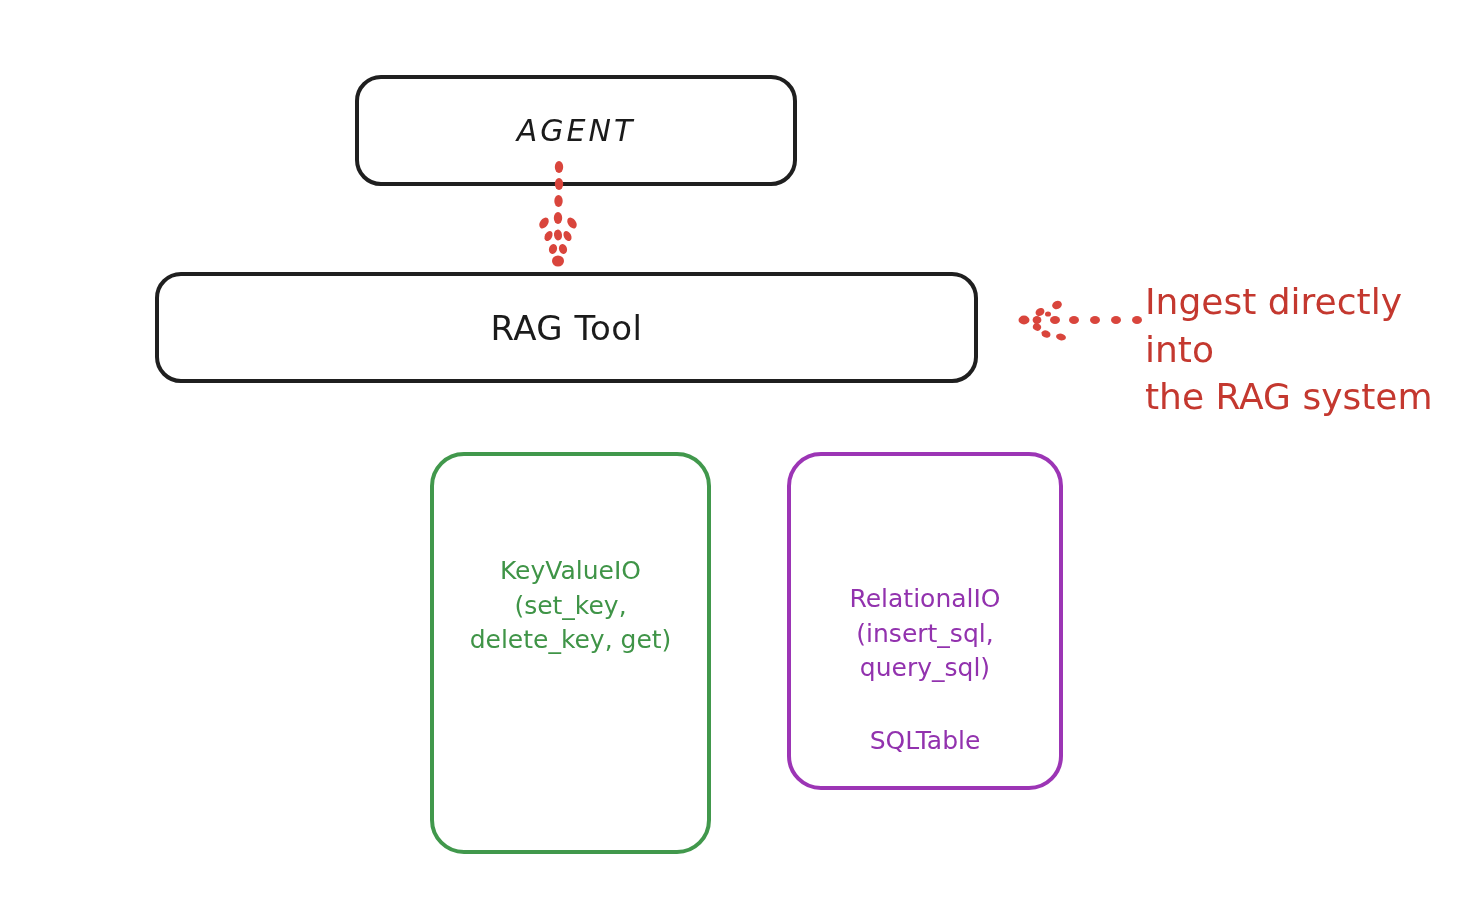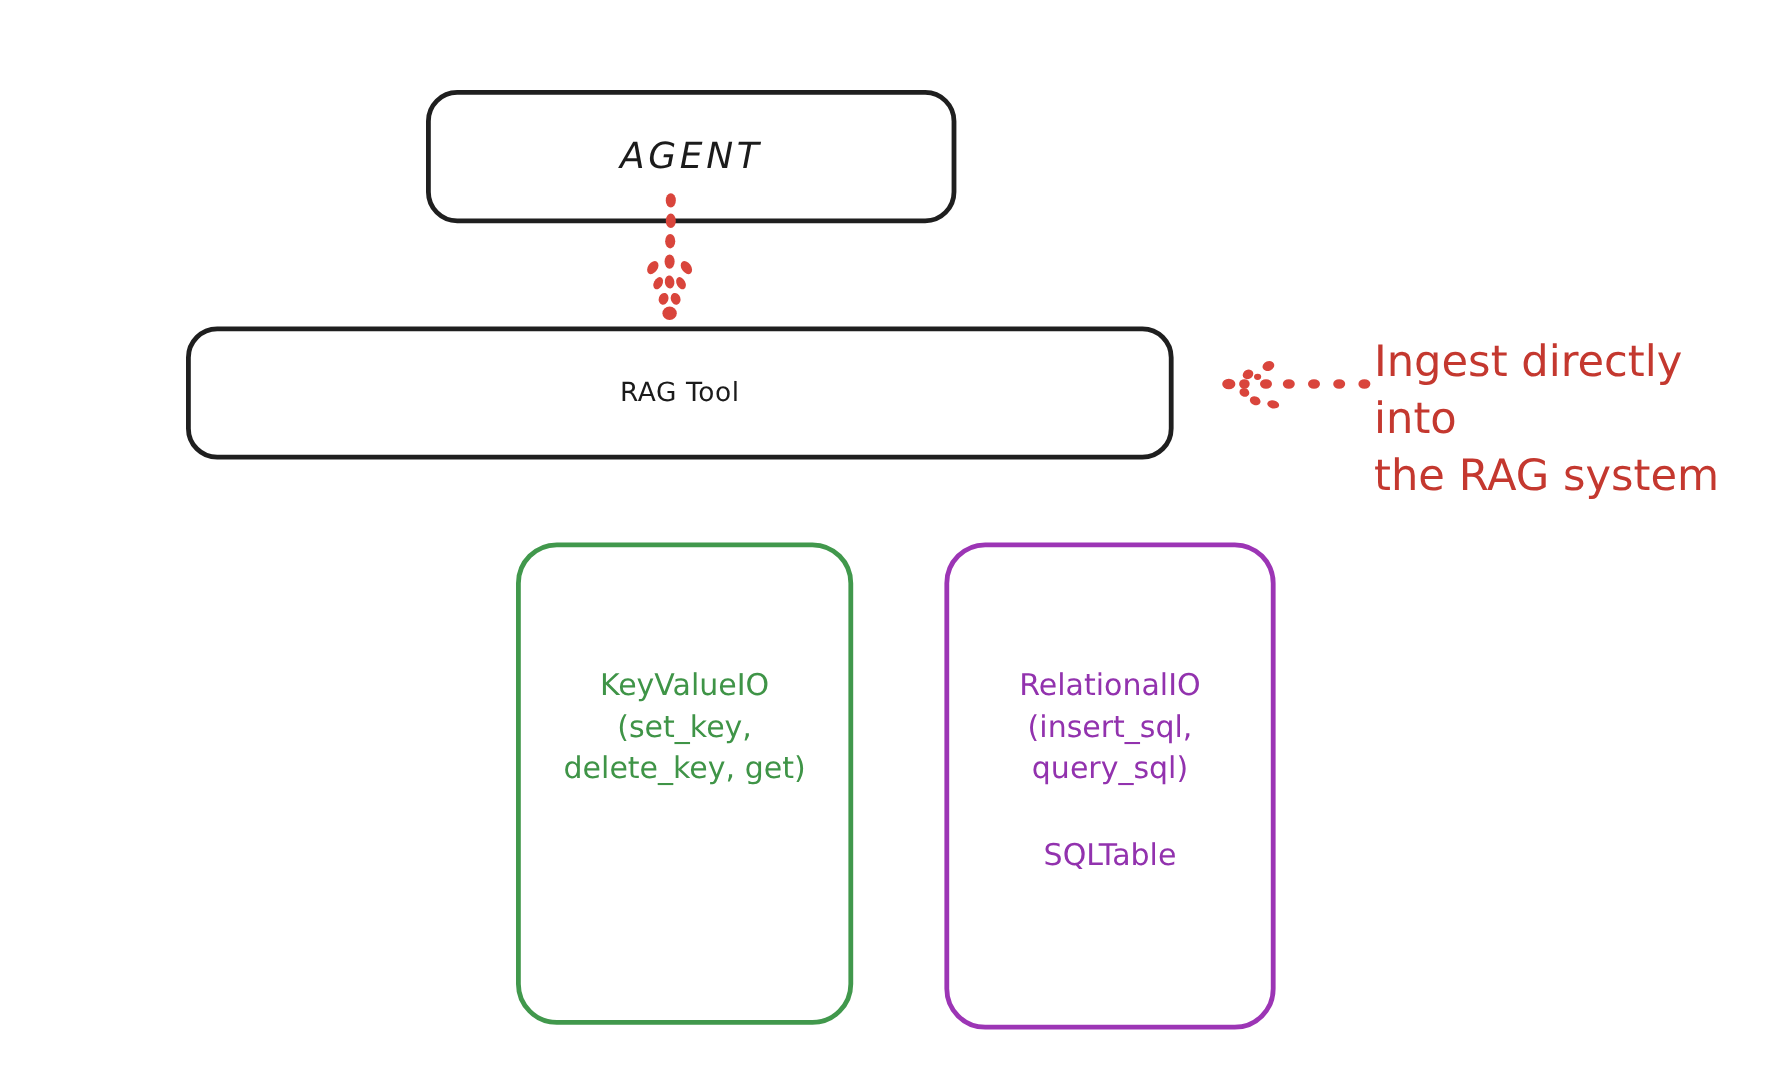--- a/index.html
+++ b/index.html
@@ -34,21 +34,21 @@
   .node-black .node-label {
     color: #1b1b1b;
     font-size: 30px;
     font-style: italic;
     letter-spacing: 1.5px;
     font-family: "DejaVu Sans", sans-serif;
   }
   #agent-node { left: 355px; top: 42px; width: 442px; height: 111px; margin-top: 33px; }
   #agent-node .node-label { letter-spacing: 3px; font-weight: 500; }
   #rag-tool-node { left: 155px; top: 272px; width: 823px; height: 111px; }
-  #rag-tool-node .node-label { font-style: normal; font-size: 22px; letter-spacing: 0.5px; }
+  #rag-tool-node .node-label { font-style: normal; font-size: 34px; letter-spacing: 0.5px; }
 
   
   .node-colored {
     border-width: 4px;
     border-style: solid;
     border-radius: 34px;
     flex-direction: column;
     padding: 0 6px;
   }
   .node-colored .block {
@@ -71,23 +71,23 @@
 
   #keyvalue-node {
     left: 430px; top: 452px; width: 281px; height: 402px;
     border-color: #41984c;
     justify-content: flex-start;
   }
   #keyvalue-node .block { color: #3f9447; }
   #keyvalue-node .block.primary { margin-top: 98px; }
 
   #relational-node {
-    left: 787px; top: 452px; width: 276px; height: 406px;
+    left: 787px; top: 452px; width: 276px; height: 338px;
     border-color: #9c35b5;
-    justify-content: flex-start;
+    justify-content: center;
   }
   #relational-node .block { color: #9232ae; }
   #relational-node .block.primary { margin-top: 98px; }
 
   
   .connector {
     position: absolute;
   }
   #agent-to-rag-connector { left: 515px; top: 160px; width: 90px; height: 110px; }
   #ingest-connector { left: 1015px; top: 296px; width: 132px; height: 52px; }

